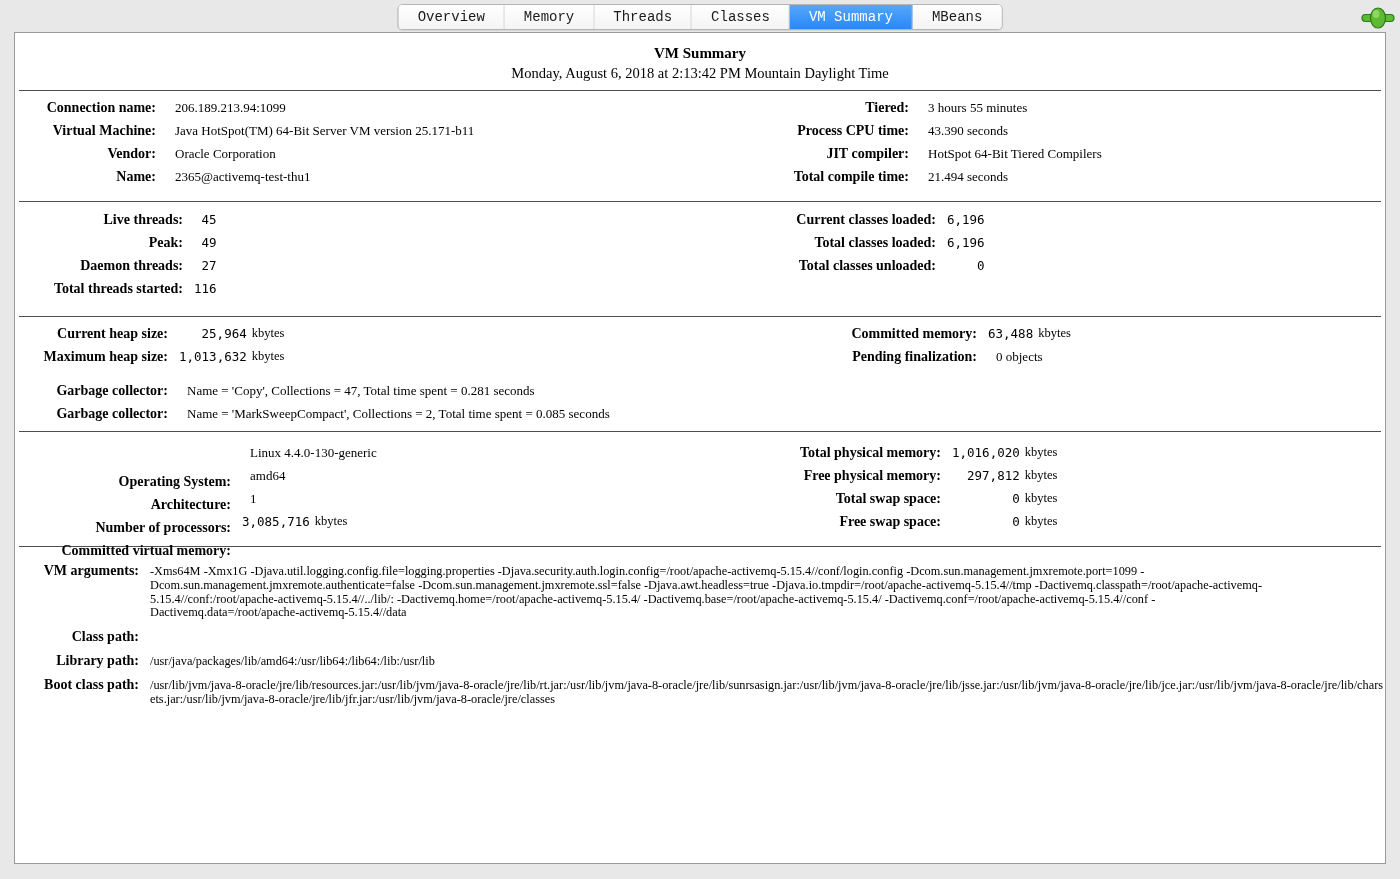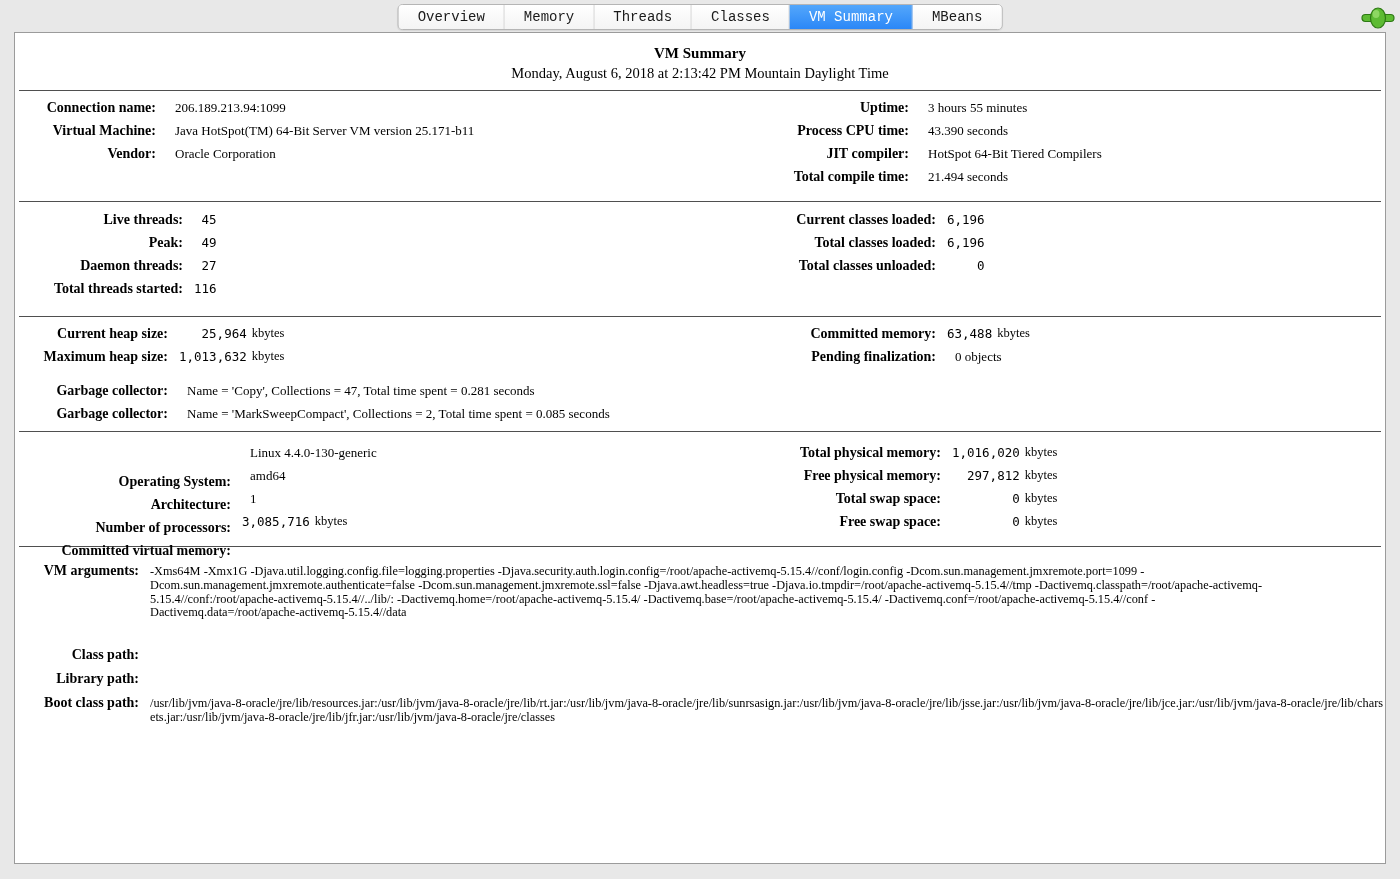--- a/index.html
+++ b/index.html
@@ -75,35 +75,35 @@
   .sec-conn .half.l .lbl { width:135px; }
   .sec-conn .half.r .lbl { width:208px; }
   .sec-thr  .half.l .lbl { width:162px; }
   .sec-thr  .half.r .lbl { width:235px; }
   .sec-mem  .half.l .lbl { width:147px; }
   .sec-mem  .half.r .lbl { width:235px;font-family:Liberation Serif, serif; }
   .sec-os   .half.l .lbl { width:210px;margin-top:29px; }
   .sec-os   .half.r .lbl { width:240px; }
 
   .sec-mem { display:block; }
-  .sec-mem .cols { display:flex; }
+  .sec-mem .cols { display:flex;gap:41px; }
   .gc-block { margin-top:11px; padding-left:6px; }
   .gc-block .row { height:22.5px; }
   .gc-block .lbl { width:147px; }
 
   .sec-paths { display:block; padding-left:6px; padding-top:8px; }
   .paths-row { display:flex; align-items:baseline; }
   .sec-paths .lbl { width:118px; }
   .sec-paths .pval {
     margin-left:11px; font-size:12.3px; line-height:13.8px; white-space:normal;
   }
   .vmargs  { width:1140px; }
   .oneline { width:1235px; margin-top:0; }
   .bootcp  { width:1235px; word-break:break-all; line-height:15px; }
-  .mt { margin-top:27px; }
+  .mt { margin-top:9px; }
   .mt2 { margin-top:8px; }
 </style>
 </head>
 <body>
 
 <div class="tabbar">
   <div class="tab">Overview</div>
   <div class="tab">Memory</div>
   <div class="tab">Threads</div>
   <div class="tab">Classes</div>
@@ -136,24 +136,28 @@
         <span class="val">206.189.213.94:1099</span>
       </div>
       <div class="row">
         <span class="lbl">Virtual Machine:</span>
         <span class="val">Java HotSpot(TM) 64-Bit Server VM version 25.171-b11</span>
       </div>
       <div class="row">
         <span class="lbl">Vendor:</span>
         <span class="val">Oracle Corporation</span>
       </div>
+      <div class="row">
+        <span class="lbl">Name:</span>
+        <span class="val">2365@activemq-test-thu1</span>
+      </div>
     </div>
     <div class="half r">
       <div class="row">
-        <span class="lbl">Uptime:</span>
+        <span class="lbl">Tiered:</span>
         <span class="val">3 hours 55 minutes</span>
       </div>
       <div class="row">
         <span class="lbl">Process CPU time:</span>
         <span class="val">43.390 seconds</span>
       </div>
       <div class="row">
         <span class="lbl">JIT compiler:</span>
         <span class="val">HotSpot 64-Bit Tiered Compilers</span>
       </div>
@@ -284,19 +288,20 @@
   <div class="section sec-paths" style="top:522px">
     <div class="paths-row">
       <span class="lbl">VM arguments:</span>
       <span class="pval vmargs">-Xms64M -Xmx1G -Djava.util.logging.config.file=logging.properties -Djava.security.auth.login.config=/root/apache-activemq-5.15.4//conf/login.config -Dcom.sun.management.jmxremote.port=1099 -Dcom.sun.management.jmxremote.authenticate=false -Dcom.sun.management.jmxremote.ssl=false -Djava.awt.headless=true -Djava.io.tmpdir=/root/apache-activemq-5.15.4//tmp -Dactivemq.classpath=/root/apache-activemq-5.15.4//conf:/root/apache-activemq-5.15.4//../lib/: -Dactivemq.home=/root/apache-activemq-5.15.4/ -Dactivemq.base=/root/apache-activemq-5.15.4/ -Dactivemq.conf=/root/apache-activemq-5.15.4//conf -Dactivemq.data=/root/apache-activemq-5.15.4//data</span>
     </div>
     <div class="paths-row mt">
       <span class="lbl">Class path:</span>
     </div>
     <div class="paths-row mt2">
       <span class="lbl">Library path:</span>
+      <span class="pval oneline">/usr/java/packages/lib/amd64:/usr/lib64:/lib64:/lib:/usr/lib</span>
     </div>
     <div class="paths-row mt2">
       <span class="lbl">Boot class path:</span>
       <span class="pval bootcp">/usr/lib/jvm/java-8-oracle/jre/lib/resources.jar:/usr/lib/jvm/java-8-oracle/jre/lib/rt.jar:/usr/lib/jvm/java-8-oracle/jre/lib/sunrsasign.jar:/usr/lib/jvm/java-8-oracle/jre/lib/jsse.jar:/usr/lib/jvm/java-8-oracle/jre/lib/jce.jar:/usr/lib/jvm/java-8-oracle/jre/lib/charsets.jar:/usr/lib/jvm/java-8-oracle/jre/lib/jfr.jar:/usr/lib/jvm/java-8-oracle/jre/classes</span>
     </div>
   </div>
 </div>
 
 </body></html>

